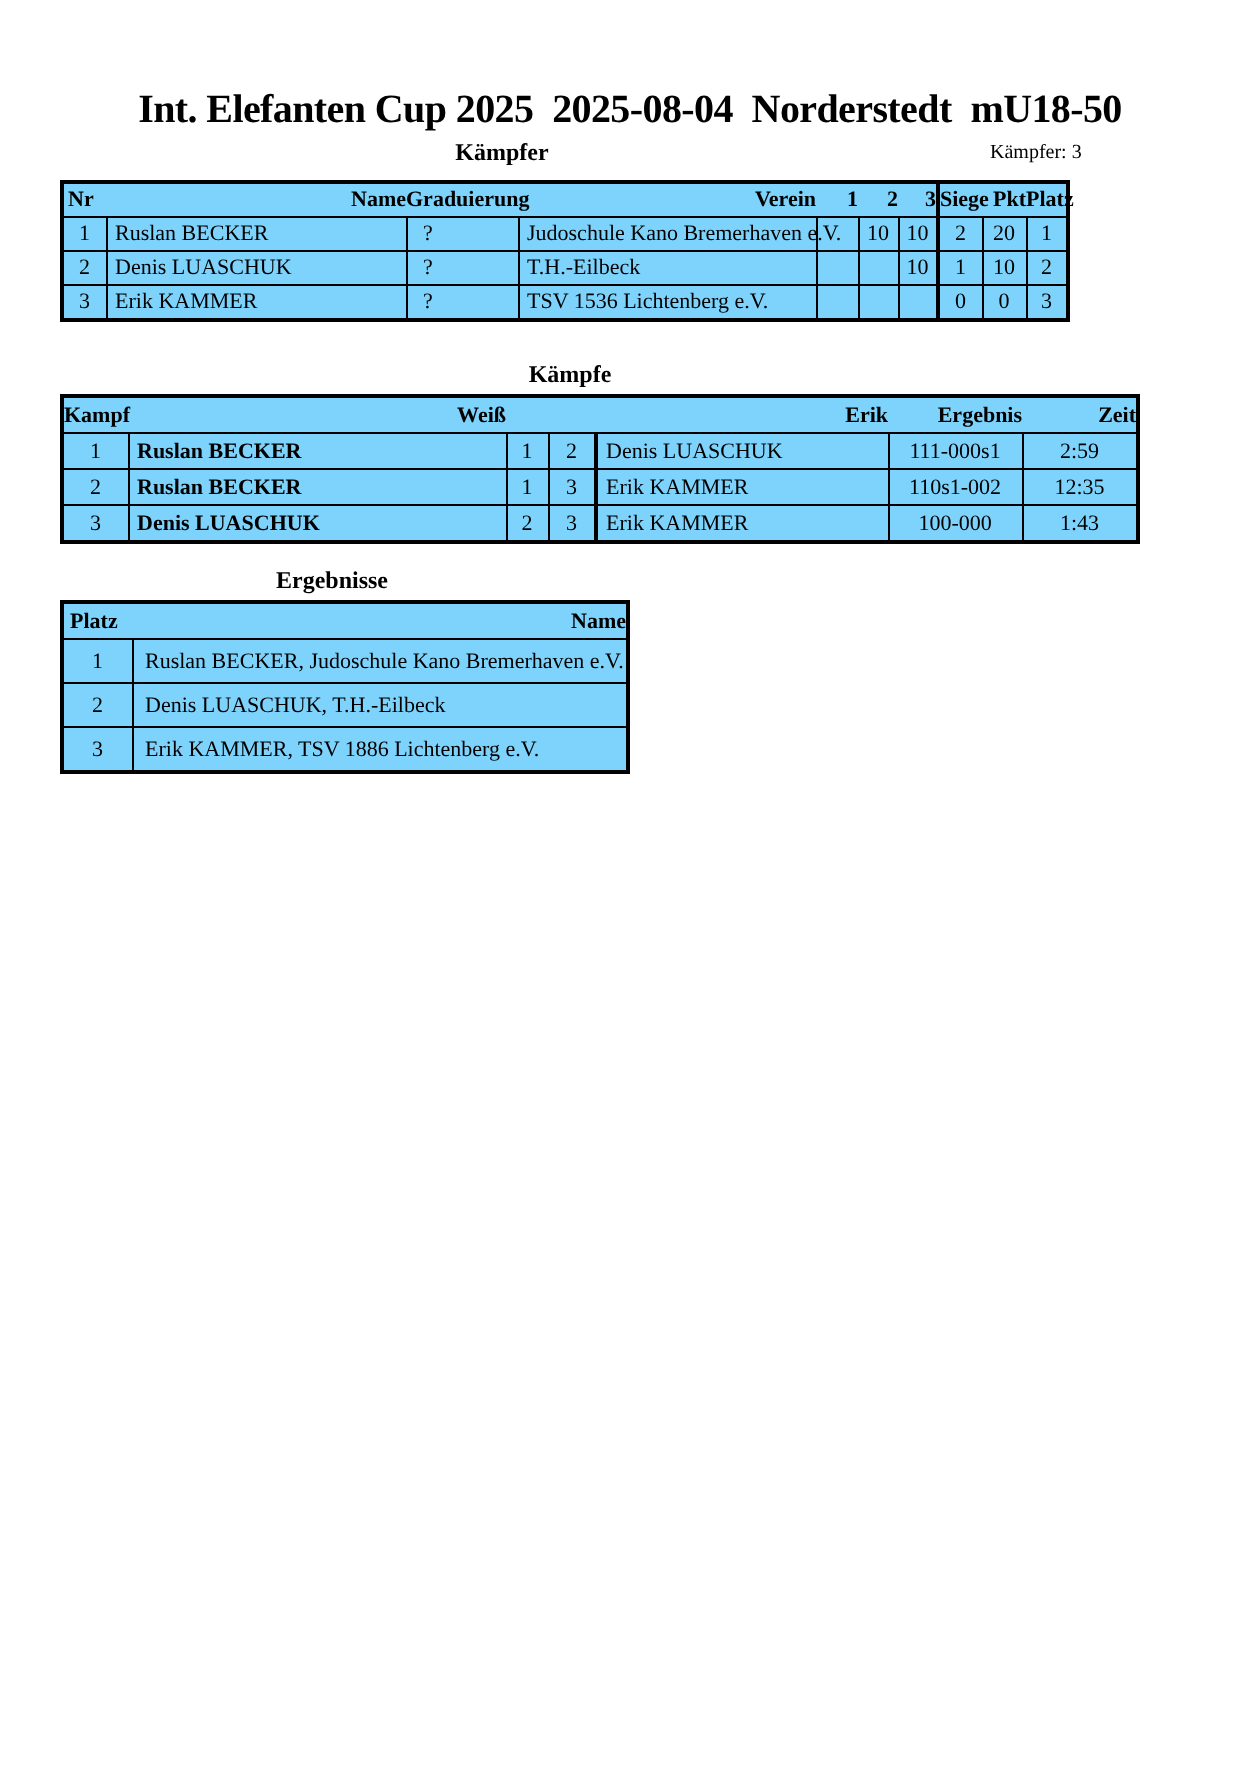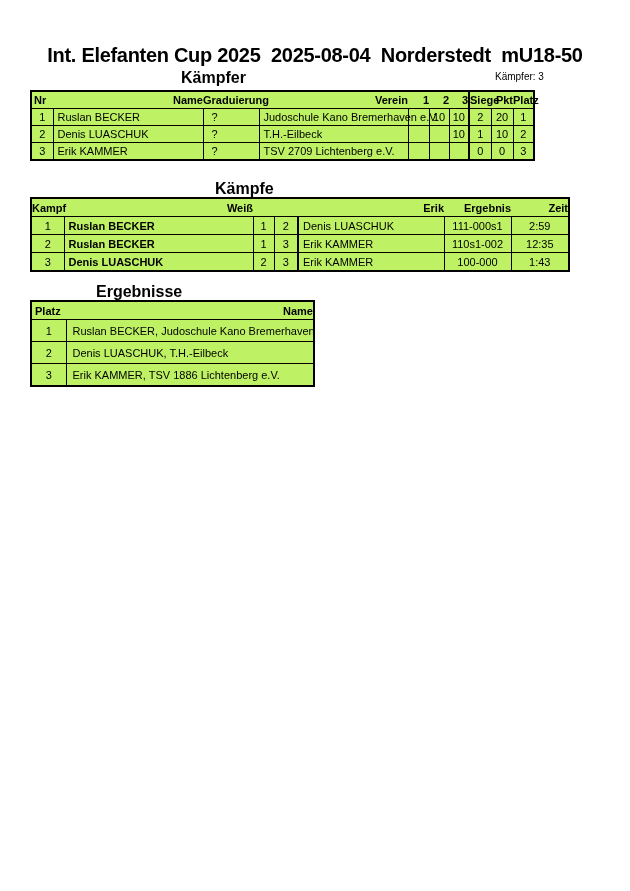--- a/index.html
+++ b/index.html
@@ -1,44 +1,44 @@
 <!DOCTYPE html>
 <html><head>
 <meta charset="utf-8">
 <style>
   html,body{margin:0;padding:0;background:#ffffff;}
   .page{
     position:relative;
     width:630px;height:730px;
     background:#ffffff;
-    font-family:Liberation Sans, sans-serif;
+    font-family:Liberation Serif, serif;
     color:#000;
     overflow:hidden;
   }
   .title{
     position:absolute;top:44px;left:0;width:630px;
     text-align:center;font-size:20px;font-weight:bold;
     white-space:pre;letter-spacing:-0.3px;
   }
   .seclabel{
-    position:absolute;width:140px;
-    font-size:16px;font-weight:bold;
+    position:absolute;width:140px;text-align:center;
+    font-size:12px;font-weight:bold;
   }
   #lbl-kaempfer{top:69px;left:181px;}
   #lbl-kaempfe{top:180px;left:215px;}
   #lbl-ergebnisse{top:283px;left:96px;}
   .count{
     position:absolute;top:71px;left:495px;width:110px;
     font-size:10px;
   }
   table{
     position:absolute;
     border-collapse:collapse;table-layout:fixed;
     border:2px solid #000;
-    font-size:11px;background:#bef264;
+    font-size:11px;background:#7dd3fc;
   }
   td{
     border:1px solid #000;
     padding:0;height:17px;vertical-align:middle;
     overflow:hidden;white-space:nowrap;
   }
   thead td{
     border-left:none;border-right:none;
     font-weight:bold;text-align:right;
     overflow:visible;
@@ -117,21 +117,21 @@
         <td class="center"></td>
         <td class="center">10</td>
         <td class="center thickL">1</td>
         <td class="center">10</td>
         <td class="center">2</td>
       </tr>
       <tr>
         <td class="center">3</td>
         <td class="left">Erik KAMMER</td>
         <td class="left pad8">?</td>
-        <td class="left ovf"><span class="nowrap">TSV 2709 Lichtenberg e.V.</span></td>
+        <td class="left ovf"><span class="nowrap">TSV 1536 Lichtenberg e.V.</span></td>
         <td class="center"></td>
         <td class="center"></td>
         <td class="center"></td>
         <td class="center thickL">0</td>
         <td class="center">0</td>
         <td class="center">3</td>
       </tr>
     </tbody>
   </table>
 

